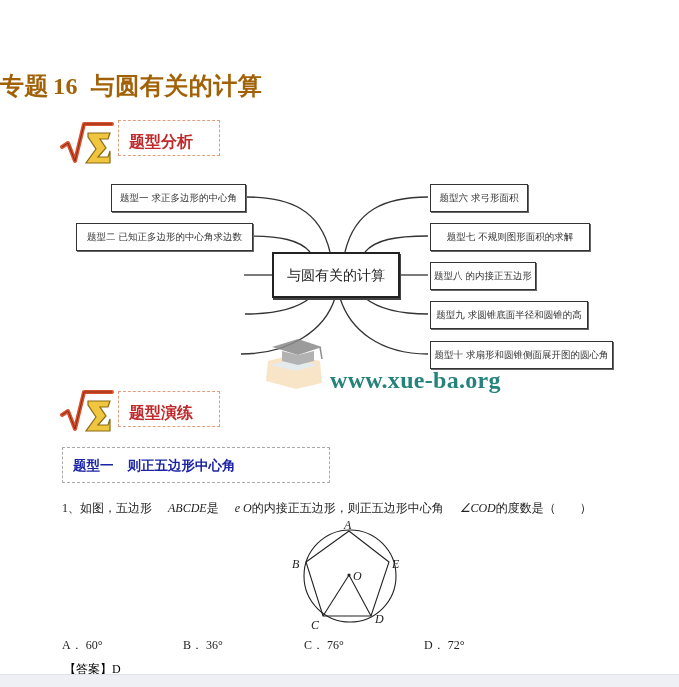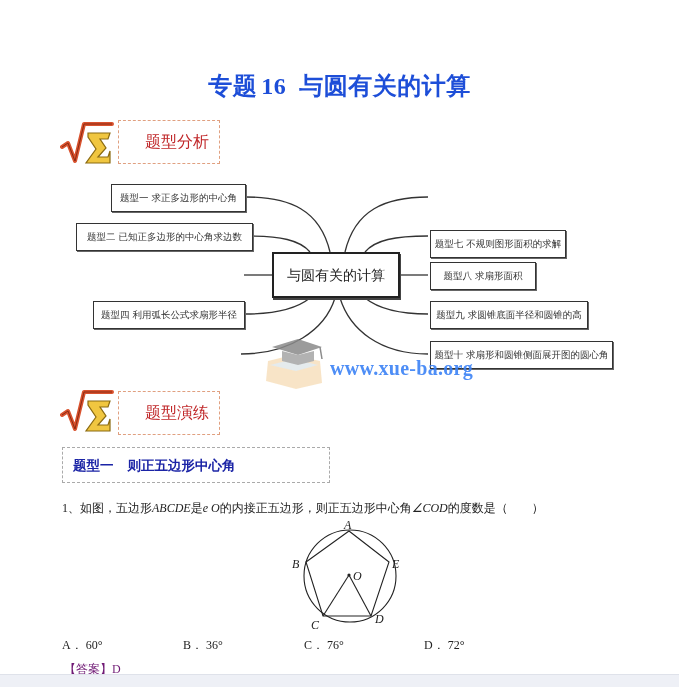--- a/index.html
+++ b/index.html
@@ -2,72 +2,72 @@
 <html><head>
 <meta charset="utf-8">
 <style>
   * { box-sizing: border-box; margin: 0; padding: 0; }
   html, body { width: 679px; height: 687px; overflow: hidden; background: #ffffff; }
   body { position: relative; font-family: "DejaVu Sans", "Liberation Sans", sans-serif; color: #222; }
 
   .page { position: absolute; left: 0; top: 0; width: 679px; height: 687px; background: #fff; }
 
   .title {
-    position: absolute; left: 0; top: 70px; width: 679px; text-align: center;
-    font-size: 24px; font-weight: bold; color: #1d4ed8; letter-spacing: 0.5px;
+    position: absolute; left: 0; top: 70px; width: 679px; 
+    font-size: 24px; font-weight: bold; color: #a16207; letter-spacing: 0.5px;
   }
   .title .num { font-family: "Liberation Serif", serif; font-size: 24px; margin: 0 4px; }
 
   
   .sec-icon { position: absolute; width: 54px; height: 46px; }
   .sec-box {
-    position: absolute; height: 44px; border: 1px dashed #e0a080;
-    color: #c0282a; font-size: 16px; line-height: 42px; padding-left: 26px;
-    font-weight: normal;
+    position: absolute; height: 36px; border: 1px dashed #e0a080;
+    color: #c0282a; font-size: 16px; line-height: 42px; padding-left: 10px;
+    font-weight: bold;
   }
 
   
   .mm-svg { position: absolute; left: 0; top: 0; width: 679px; height: 400px; pointer-events: none; }
   .node {
     position: absolute; height: 28px; background: #fff;
     border: 1px solid #333; box-shadow: 1px 1px 0 #666;
     font-size: 9.5px; color: #333; line-height: 26px; text-align: center; white-space: nowrap;
   }
   .center-node {
     position: absolute; left: 272px; top: 252px; width: 128px; height: 46px;
     border: 2px solid #222; background: #fff; box-shadow: 1px 2px 0 #444;
     font-size: 14px; line-height: 42px; text-align: center; color: #222;
   }
 
   
   .wm { position: absolute; left: 262px; top: 335px; width: 230px; height: 54px; opacity: 0.85; }
   .wm-text {
-    position: absolute; left: 330px; top: 357px; font-family: "Liberation Serif", serif;
-    font-size: 20px; font-weight: bold; color: #3b82f6; letter-spacing: 0.3px; opacity: 0.9;
+    position: absolute; left: 330px; top: 367px; font-family: "Liberation Serif", serif;
+    font-size: 24px; font-weight: bold; color: #0f766e; letter-spacing: 0.3px; opacity: 0.9;
   }
 
   .type-box {
     position: absolute; left: 62px; top: 447px; width: 268px; height: 36px;
     border: 1px dashed #aaa; color: #1b24a6; font-weight: bold; font-size: 13.5px;
     line-height: 34px; padding-left: 10px;
   }
   .type-box .gap { display: inline-block; width: 14px; }
 
   .question {
     position: absolute; left: 62px; top: 500px; font-family: "Liberation Serif", serif;
     font-size: 12px; color: #222; white-space: nowrap;
   }
-  .question i { font-style: italic; }
+  .question i { font-style: italic; margin-left: 16px; }
 
   .figure { position: absolute; left: 285px; top: 518px; width: 130px; height: 115px; }
 
   .options { position: absolute; top: 637px; left: 62px; width: 560px; font-family: "Liberation Serif", serif; font-size: 12px; color: #222; }
   .opt { position: absolute; top: 0; white-space: nowrap; }
 
-  .answer { position: absolute; left: 64px; top: 661px; font-family: "Liberation Serif", serif; font-size: 12px; color: #701a75; white-space: nowrap; }
+  .answer { position: absolute; left: 64px; top: 661px; font-family: "Liberation Serif", serif; font-size: 12px; color: #000000; white-space: nowrap; }
 
   .bottom-bar { position: absolute; left: 0; top: 674px; width: 679px; height: 13px; background: #eef0f6; border-top: 1px solid #dfe2ea; }
 </style>
 </head>
 <body>
 
 <div class="page">
 
   <div class="title">
     <span>专题</span><span class="num">16</span> <span>与圆有关的计算</span>
@@ -92,26 +92,26 @@
       <path d="M428 197 C385 197 355 210 345 252"></path>
       <path d="M428 236 C395 236 375 240 365 252"></path>
       <path d="M428 275 C420 275 410 275 400 275"></path>
       <path d="M428 314 C395 314 375 306 365 298"></path>
       <path d="M428 354 C380 354 350 330 340 298"></path>
     </g>
   </svg>
 
   <div class="node" style="left:111px;top:184px;width:135px"><span>题型一  求正多边形的中心角</span></div>
   <div class="node" style="left:76px;top:223px;width:177px"><span>题型二  已知正多边形的中心角求边数</span></div>
-  <div class="node" style="left:93px;top:301px;width:152px"><span>题型四  利用弧长公式求扇形半径</span></div>
 
   <div class="center-node"><span>与圆有关的计算</span></div>
 
-  <div class="node" style="left:430px;top:230px;width:136px"><span>题型七  不规则图形面积的求解</span></div>
-  <div class="node" style="left:430px;top:262px;width:106px"><span>题型八  求扇形面积</span></div>
+  <div class="node" style="left:430px;top:184px;width:98px"><span>题型六  求弓形面积</span></div>
+  <div class="node" style="left:430px;top:223px;width:160px"><span>题型七  不规则图形面积的求解</span></div>
+  <div class="node" style="left:430px;top:262px;width:106px"><span>题型八  的内接正五边形</span></div>
   <div class="node" style="left:430px;top:341px;width:183px"><span>题型十  求扇形和圆锥侧面展开图的圆心角</span></div>
   <div class="node" style="left:430px;top:301px;width:158px"><span>题型九  求圆锥底面半径和圆锥的高</span></div>
 
   <svg class="wm" viewBox="0 0 230 54">
     <path d="M6 26 L30 20 L58 26 L60 48 L34 54 L4 46 Z" fill="#f4d6a8" opacity="0.75"></path>
     <path d="M8 30 L32 24 L56 30 L34 36 Z" fill="#d9e8f4" opacity="0.8"></path>
     <path d="M10 12 L36 4 L60 12 L36 20 Z" fill="#8a8a8a"></path>
     <path d="M20 16 L20 26 L36 30 L52 26 L52 16 L36 20 Z" fill="#a5a5a5"></path>
     <line x1="58" y1="12" x2="60" y2="24" stroke="#777" stroke-width="1.5"></line>
   </svg>

